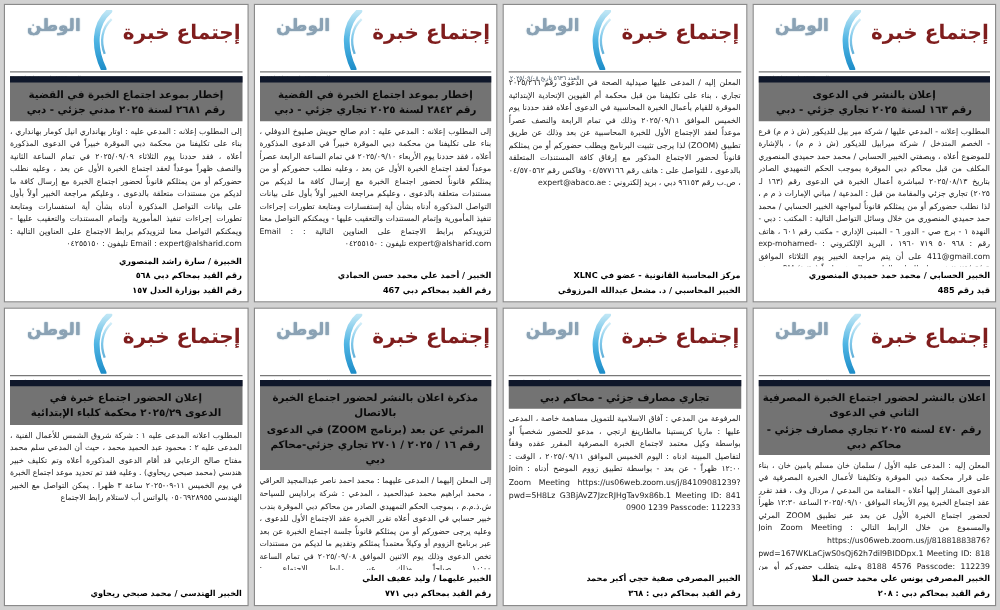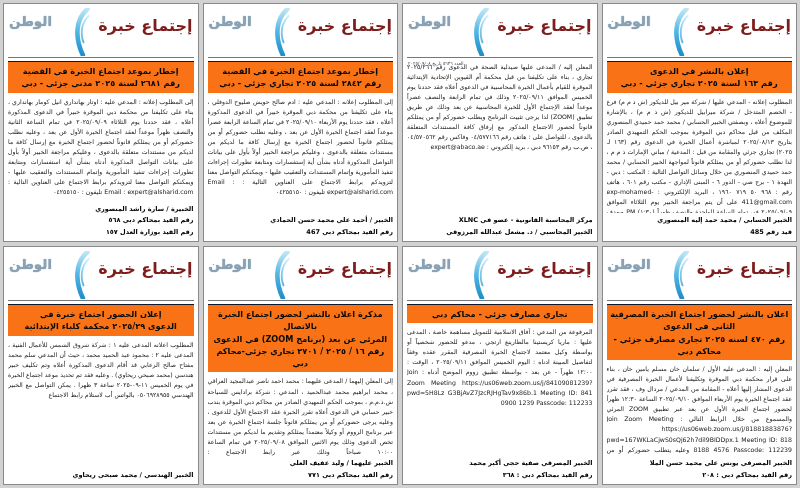--- a/index.html
+++ b/index.html
@@ -7,24 +7,24 @@
   body { background:#d2d2d2; font-family:"DejaVu Sans", sans-serif; }
   .page { display:grid; grid-template-columns:repeat(4,1fr); grid-template-rows:1fr 1fr;
           gap:4px; padding:3px; width:800px; height:488px; }
   .card { background:#ffffff; border:1px solid #8a8a8a; display:flex; flex-direction:column;
           overflow:hidden; padding:2px 4px 3px; }
   .masthead { display:flex; flex-direction:row-reverse; align-items:flex-start;
               justify-content:space-between; border-bottom:1px solid #777;
               padding:2px 1px 3px; height:52px; flex:0 0 auto; }
   .mast-title { font-size:16px; font-weight:bold; color:#7f1d1d; direction:rtl; margin-top:8px; letter-spacing:-0.5px; }
   .swoosh { height:48px; width:20px; flex:0 0 auto; margin:0 1px; }
-  .logo-block { display:flex; flex-direction:column; align-items:flex-start; margin-top:5px;gap:28px; }
+  .logo-block { display:flex; flex-direction:column; align-items:flex-end; margin-top:5px;gap:28px; }
   .logo-text { font-size:13.5px; font-weight:bold; color:#8ba2b4; text-shadow:0 0 1px #56809c; direction:rtl; }
   .issue-line { font-size:4.6px; color:#3a4a58; margin-top:4px; direction:rtl; white-space:nowrap; }
-  .title-band { background:#f97316; border-top:1px solid #0f172a; margin-top:3px; padding:3px 2px;
+  .title-band { background:#737373; border-top:5px solid #0f172a; margin-top:3px; padding:3px 2px;
                 text-align:center; font-weight:bold; font-size:8.2px; direction:rtl;
                 color:#0a0a0a; line-height:1.5; flex:0 0 auto; }
   .body-text { flex:1 1 auto; margin-top:4px; font-size:6.2px; line-height:1.62;
                text-align:justify; direction:rtl; color:#1a1a1a; overflow:hidden; }
   .footer { margin-top:2px; flex:0 0 auto; direction:rtl; }
   .footer-line { font-size:6.5px; font-weight:bold; color:#000; line-height:1.75; }
   .hidden-defs { position:absolute; width:0; height:0; }
 </style>
 </head>
 <body>
@@ -118,21 +118,21 @@
         <div class="logo-text">الوطن</div>
         <div class="issue-line">العدد ٥٦٣٦ تاريخ ٢٠٢٥/٠٩/٠٨</div>
       </div>
     </header>
     <div class="title-band">
       <div>إعلان بالنشر في الدعوى</div>
       <div>رقم ١٦٣ لسنة ٢٠٢٥ تجاري جزئي - دبي</div>
     </div>
     <div class="body-text">المطلوب إعلانه - المدعي عليها / شركة مير بيل للديكور (ش ذ م م) فرع - الخصم المتدخل / شركة ميرابيل للديكور (ش ذ م م) ، بالإشارة للموضوع أعلاه ، وبصفتي الخبير الحسابي / محمد حمد حميدي المنصوري المكلف من قبل محاكم دبي الموقرة بموجب الحكم التمهيدي الصادر بتاريخ ٢٠٢٥/٠٨/١٣ لمباشرة أعمال الخبرة في الدعوى رقم (١٦٣ لـ ٢٠٢٥) تجاري جزئي والمقامة من قبل : المدعية / مباني الإمارات ذ م م ، لذا نطلب حضوركم أو من يمثلكم قانوناً لمواجهة الخبير الحسابي / محمد حمد حميدي المنصوري من خلال وسائل التواصل التالية : المكتب : دبي - النهدة ١ - برج صي - الدور ٦ - المبنى الإداري - مكتب رقم ٦٠١ ، هاتف رقم : ٩٦٨ ٥٠ ٧١٩ ١٩٦٠ ، البريد الإلكتروني : exp-mohamed-411@gmail.com على أن يتم مراجعة الخبير يوم الثلاثاء الموافق ٢٠٢٥/٠٩/٠٩ في تمام الساعة الواحدة والنصف ظهراً (١:٣٠) PM ويهدف ذلك مراجعة الخبير في موعد أقصاه ٥ أيام عمل من تاريخ نشر هذا الإعلان وتقديم كافة المستندات بخصوص موضوع الدعوى .</div>
     <div class="footer">
-      <div class="footer-line">الخبير الحسابي / محمد حمد إليه المنصوري</div>
+      <div class="footer-line">الخبير الحسابي / محمد حمد حميدي المنصوري</div>
       <div class="footer-line">قيد رقم 485</div>
     </div>
   </section>
 
   <section class="card">
     <header class="masthead">
       <h2 class="mast-title">إجتماع خبرة</h2>
       <svg class="swoosh" viewBox="0 0 20 52">
           <path d="M17 1 C4 12, 3 32, 12 51" fill="none" stroke="url(#swg)" stroke-width="5" stroke-linecap="round"></path>
           <path d="M19 8 C10 16, 9 28, 13 38" fill="none" stroke="url(#swg)" stroke-width="2" opacity="0.7"></path>

